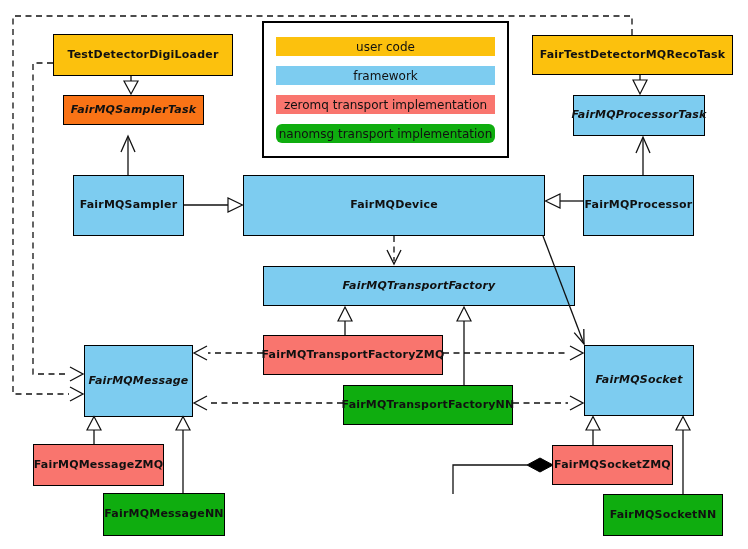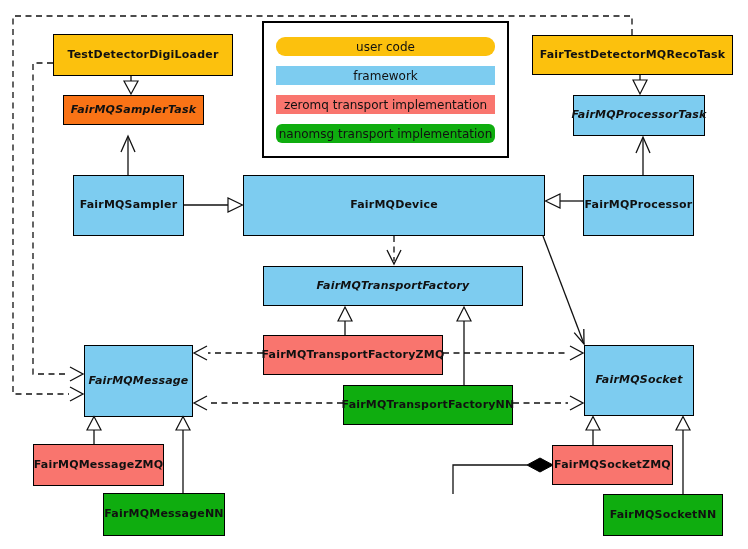--- a/index.html
+++ b/index.html
@@ -107,21 +107,21 @@
       <path d="M87,430 L101,430 L94,416.5 Z"></path>
       <path d="M176,430 L190,430 L183,416.5 Z"></path>
       <path d="M586,430 L600,430 L593,416.5 Z"></path>
       <path d="M676,430 L690,430 L683,416.5 Z"></path>
     </g>
 
     <path d="M527,465 L540,458 L553,465 L540,472 Z" fill="#000" stroke="#000"></path>
   </svg>
 
   <div class="legend">
-    <div class="key" style="background-color: rgb(252, 193, 13); border-radius: 9px;">user code</div>
+    <div class="key" style="background-color: rgb(252, 193, 13);">user code</div>
     <div class="key" style="background-color: rgb(125, 204, 240);">framework</div>
     <div class="key" style="background-color: rgb(249, 117, 110);">zeromq transport implementation</div>
     <div class="key" style="background-color: rgb(15, 173, 15); border-radius: 6px;">nanomsg transport implementation</div>
   </div>
 
   <div class="node" style="left: 53px; top: 34px; width: 180px; height: 42px; background-color: rgb(252, 193, 13);">
     <span class="lbl">TestDetectorDigiLoader</span>
   </div>
 
   <div class="node abstract" style="left: 63px; top: 95px; width: 141px; height: 30px; background-color: #f97316;">
@@ -141,21 +141,21 @@
   </div>
 
   <div class="node abstract" style="left: 573px; top: 95px; width: 132px; height: 41px; background-color: rgb(125, 204, 240);">
     <span class="lbl">FairMQProcessorTask</span>
   </div>
 
   <div class="node" style="left: 583px; top: 175px; width: 111px; height: 61px; background-color: rgb(125, 204, 240);">
     <span class="lbl">FairMQProcessor</span>
   </div>
 
-  <div class="node abstract" style="left: 263px; top: 266px; width: 260px; height: 40px; background-color: rgb(125, 204, 240);">
+  <div class="node abstract" style="left: 263px; top: 266px; width: 312px; height: 40px; background-color: rgb(125, 204, 240);">
     <span class="lbl">FairMQTransportFactory</span>
   </div>
 
   <div class="node" style="left: 263px; top: 335px; width: 180px; height: 40px; background-color: rgb(249, 117, 110);">
     <span class="lbl">FairMQTransportFactoryZMQ</span>
   </div>
 
   <div class="node" style="left: 343px; top: 385px; width: 170px; height: 40px; background-color: rgb(15, 173, 15);">
     <span class="lbl">FairMQTransportFactoryNN</span>
   </div>

